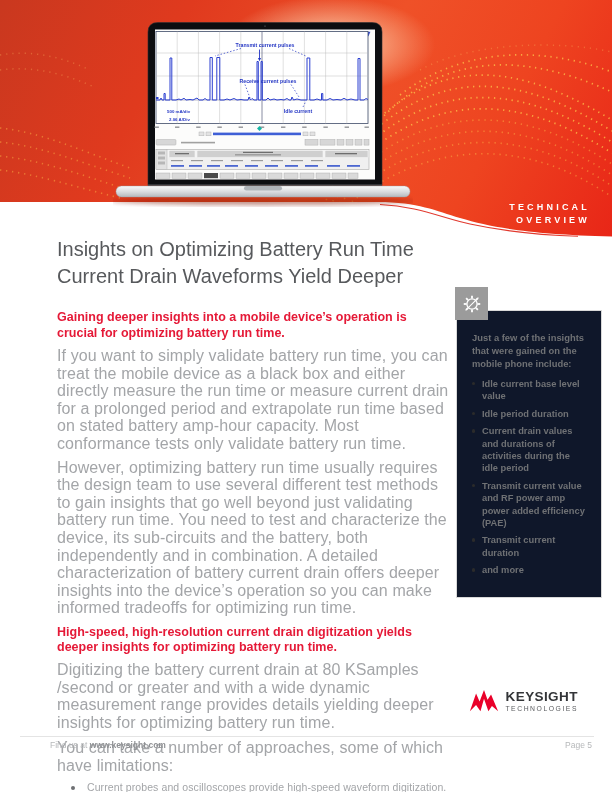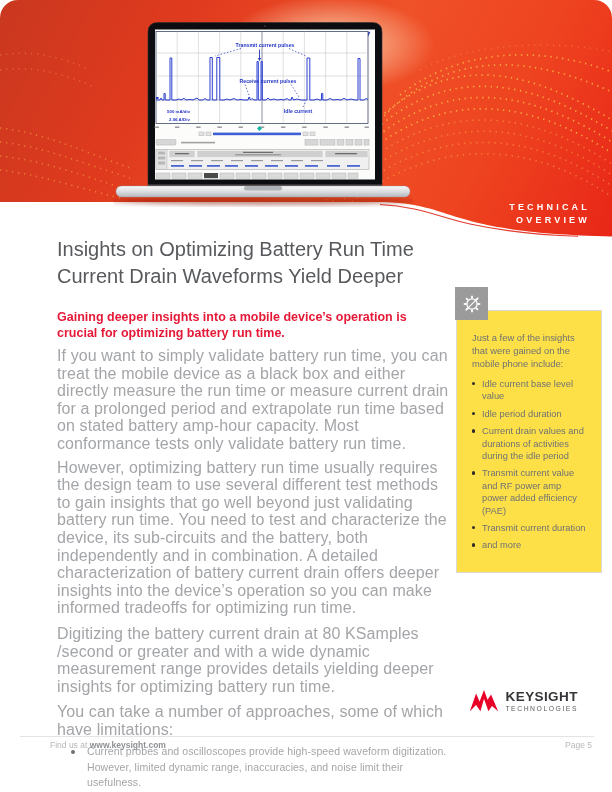--- a/index.html
+++ b/index.html
@@ -1,17 +1,17 @@
 <!DOCTYPE html>
 <html><head>
 <meta charset="utf-8">
 <style>
   html,body{margin:0;padding:0;background:#ffffff;}
   .page{position:relative;width:612px;height:792px;background:#fff;overflow:hidden;
-        font-family:"Liberation Sans",sans-serif;border-radius:18px;}
+        font-family:"Liberation Sans",sans-serif;}
 
   
   .header{position:absolute;left:0;top:0;width:612px;height:248px;
     background:
       radial-gradient(ellipse 150px 70px at 330px 45px, rgba(255,238,205,.85), rgba(255,238,205,0) 70%),
       linear-gradient(118deg,#c9381f 0%,#e03a1e 26%,#ef5128 55%,#ee4420 76%,#e82517 100%);}
   .header svg{position:absolute;left:0;top:0;}
   .band-label{position:absolute;right:22px;top:201px;text-align:right;color:#fff;
     font-size:9px;font-weight:bold;letter-spacing:3.2px;line-height:13px;}
 
@@ -27,21 +27,21 @@
   .body-p{color:#a3a5a8;font-size:16px;line-height:17.6px;letter-spacing:.1px;margin:0 0 6px 0;}
   .body-p.gap{margin-bottom:8px;}
   .main-list{list-style:none;margin:3px 0 0 0;padding:0;}
   .main-list li{position:relative;padding-left:16px;margin-left:14px;color:#a3a5a8;
     font-size:10.5px;line-height:15.5px;letter-spacing:.1px;}
   .main-list li::before{content:"";position:absolute;left:0;top:5.5px;width:4px;height:4px;
     border-radius:50%;background:#6e7073;}
 
   
   .sidebar{position:absolute;left:456px;top:310px;width:146px;box-sizing:border-box;
-    border:1px solid #d9d9d9;padding:20px 13px 15px 15px;background:#fde047;}
+    border:1px solid #d9d9d9;padding:20px 13px 15px 15px;background:#0f172a;font-weight:bold;}
   .sidebar-icon{position:absolute;left:455px;top:287px;width:33px;height:33px;background:#9b9b9b;
     display:flex;align-items:center;justify-content:center;z-index:2;}
   .sb-intro{color:#6f7174;font-size:9.4px;line-height:13px;margin:0 0 8px 0;}
   .sb-list{list-style:none;margin:0;padding:0;}
   .sb-list li{position:relative;padding-left:10px;margin-bottom:5px;color:#6f7174;
     font-size:9.3px;line-height:12.4px;}
   .sb-list li::before{content:"";position:absolute;left:0;top:4px;width:3.4px;height:3.4px;
     border-radius:50%;background:#2b2b2b;}
 
   
@@ -267,20 +267,21 @@
   <div class="content">
     <h1 class="title">
       <span>Insights on Optimizing Battery Run Time</span>
       <span>Current Drain Waveforms Yield Deeper</span>
     </h1>
 
     <h2 class="red-h">Gaining deeper insights into a mobile device’s operation is crucial for optimizing battery run time.</h2>
     <p class="body-p">If you want to simply validate battery run time, you can treat the mobile device as a black box and either directly measure the run time or measure current drain for a prolonged period and extrapolate run time based on stated battery amp-hour capacity. Most conformance tests only validate battery run time.</p>
     <p class="body-p gap">However, optimizing battery run time usually requires the design team to use several different test methods to gain insights that go well beyond just validating battery run time. You need to test and characterize the device, its sub-circuits and the battery, both independently and in combination. A detailed characterization of battery current drain offers deeper insights into the device’s operation so you can make informed tradeoffs for optimizing run time.</p>
 
+    <h2 class="red-h second">High-speed, high-resolution current drain digitization yields deeper insights for optimizing battery run time.</h2>
     <p class="body-p gap">Digitizing the battery current drain at 80 KSamples /second or greater and with a wide dynamic measurement range provides details yielding deeper insights for optimizing battery run time.</p>
     <p class="body-p">You can take a number of approaches, some of which have limitations:</p>
 
     <ul class="main-list">
       <li>Current probes and oscilloscopes provide high-speed waveform digitization. However, limited dynamic range, inaccuracies, and noise limit their usefulness.</li>
     </ul>
   </div>
 
   <div class="sidebar-icon">
     <svg width="22" height="22" viewBox="0 0 24 24">

